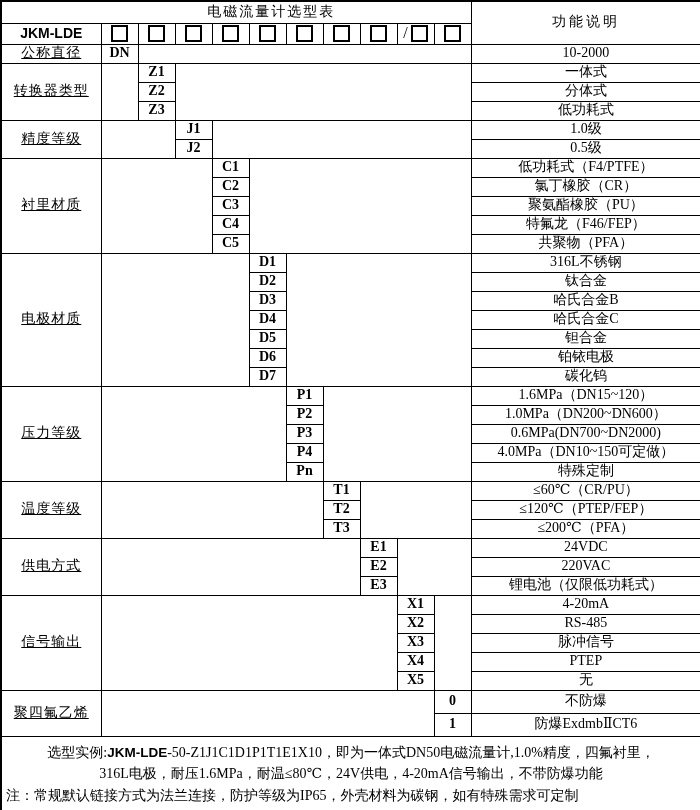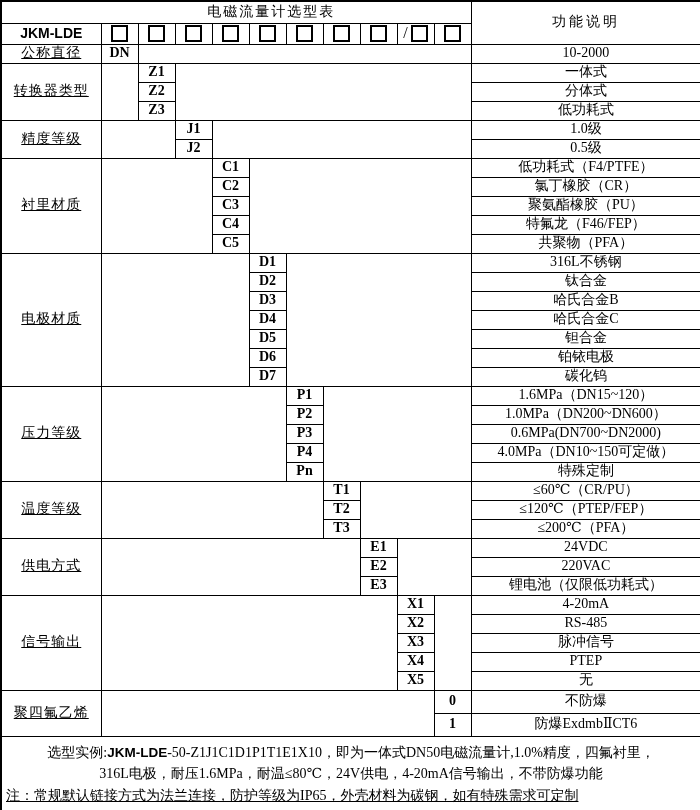--- a/index.html
+++ b/index.html
@@ -91,21 +91,20 @@
   }
   .example-model {
     font-family: "Liberation Sans", "DejaVu Sans", sans-serif;
     font-weight: bold;
     font-size: 13.5px;
   }
   .note-block {
     text-align: left;
     padding: 2px 4px 0 4px;
     line-height: 1.4;
-    text-decoration: underline;
   }
 </style>
 </head>
 <body>
 
 <table class="sel">
   <colgroup>
     <col style="width:100px">
     <col style="width:37px">
       <col style="width:37px">

